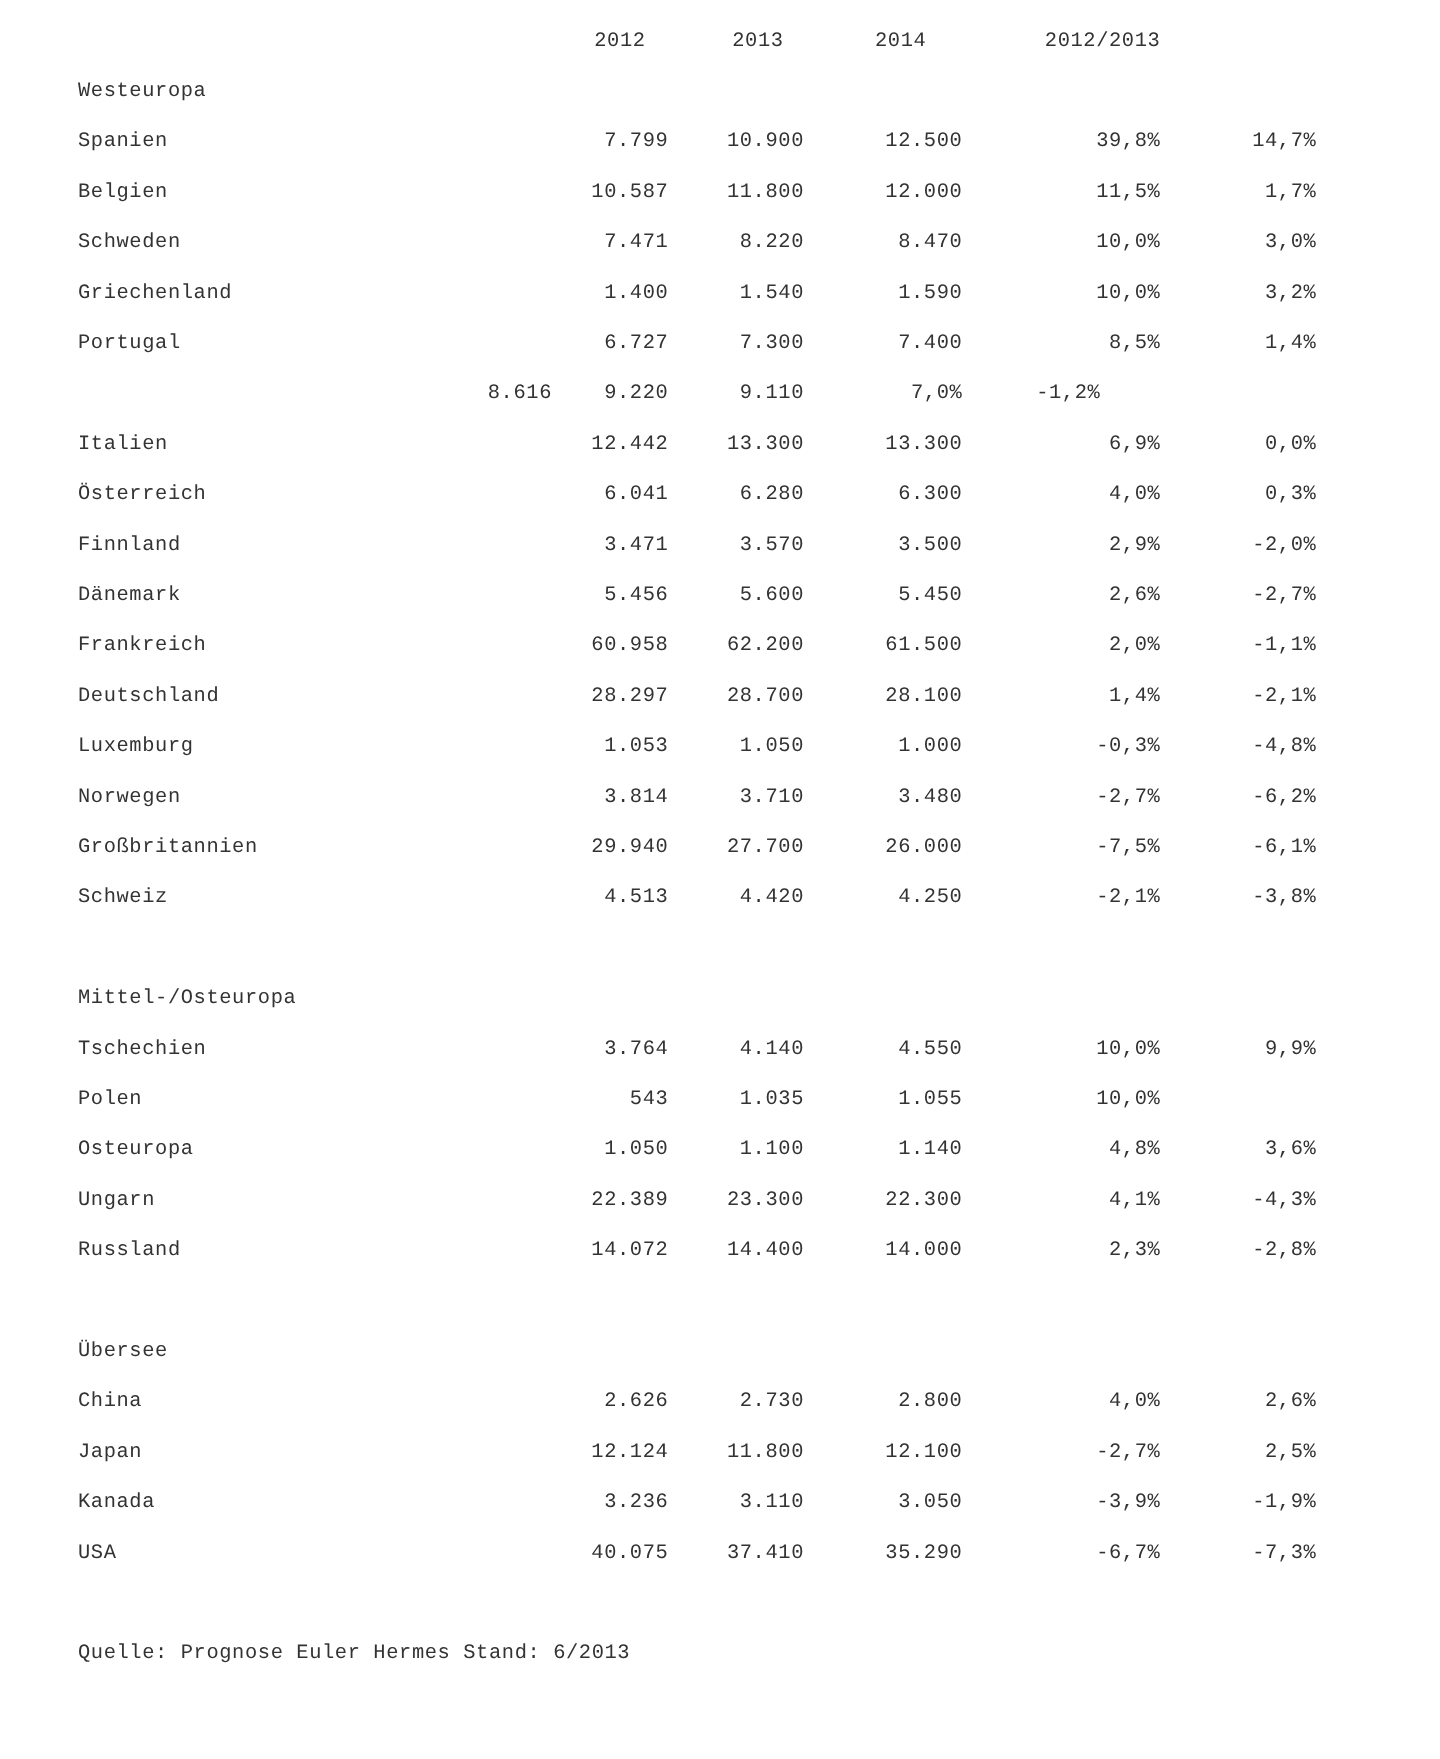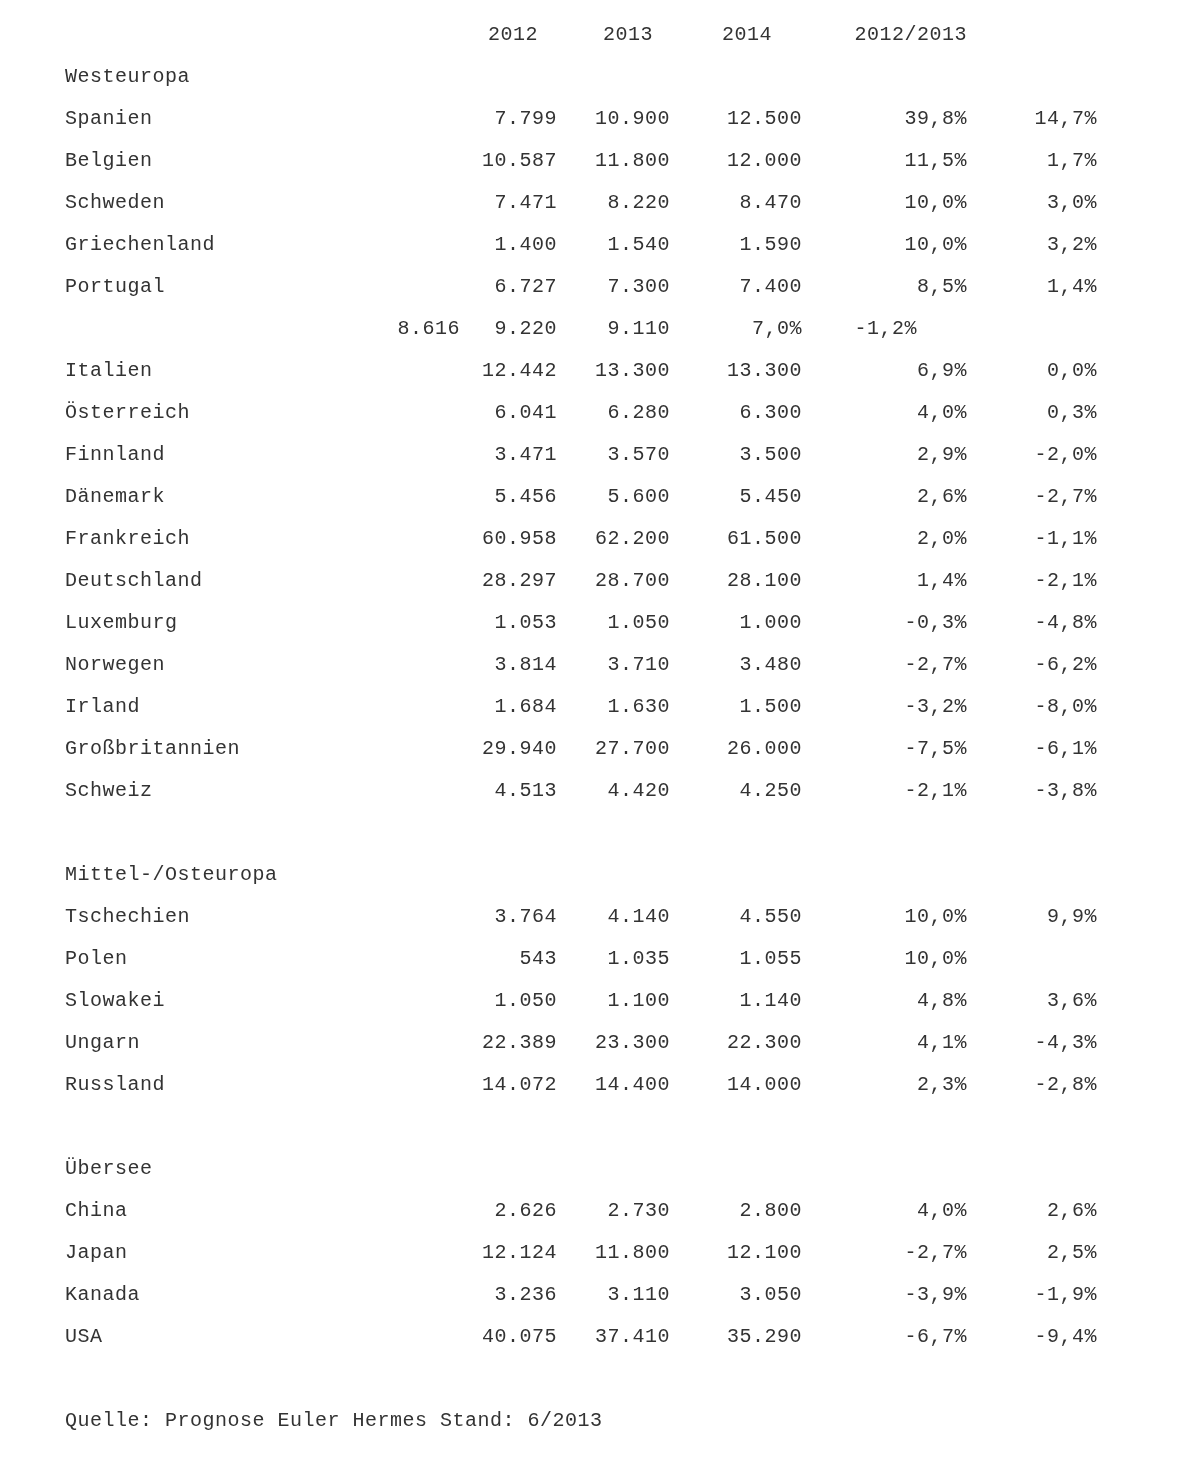--- a/index.html
+++ b/index.html
@@ -8,21 +8,21 @@
     background: #ffffff;
   }
   .page {
     position: relative;
     width: 1200px;
     height: 1466px;
     box-sizing: border-box;
     padding: 14px 0 0 65px;
     background: #ffffff;
     font-family: "Liberation Mono", "DejaVu Sans Mono", monospace;
-    font-size: 20px;
+    font-size: 17px;
     letter-spacing: 0.5px;
     color: #333333;
     overflow: hidden;
   }
   .row {
     display: grid;
     grid-template-columns: 395px 97px 113px 132px 165px 180px;
     height: 42px;
   }
   .cell {
@@ -164,28 +164,20 @@
       </div>
       <div class="row">
         <div class="cell name">Norwegen</div>
         <div class="cell num">3.814</div>
         <div class="cell num">3.710</div>
         <div class="cell num">3.480</div>
         <div class="cell num">-2,7%</div>
         <div class="cell num v5">-6,2%</div>
       </div>
       <div class="row">
-        <div class="cell name">Irland</div>
-        <div class="cell num">1.684</div>
-        <div class="cell num">1.630</div>
-        <div class="cell num">1.500</div>
-        <div class="cell num">-3,2%</div>
-        <div class="cell num v5">-8,0%</div>
-      </div>
-      <div class="row">
         <div class="cell name">Großbritannien</div>
         <div class="cell num">29.940</div>
         <div class="cell num">27.700</div>
         <div class="cell num">26.000</div>
         <div class="cell num">-7,5%</div>
         <div class="cell num v5">-6,1%</div>
       </div>
       <div class="row">
         <div class="cell name">Schweiz</div>
         <div class="cell num">4.513</div>
@@ -207,21 +199,21 @@
         <div class="cell num v5">9,9%</div>
       </div>
       <div class="row">
         <div class="cell name">Polen</div>
         <div class="cell num">543</div>
         <div class="cell num">1.035</div>
         <div class="cell num">1.055</div>
         <div class="cell num">10,0%</div>
       </div>
       <div class="row">
-        <div class="cell name">Slowakei</div>
+        <div class="cell name">Osteuropa</div>
         <div class="cell num">1.050</div>
         <div class="cell num">1.100</div>
         <div class="cell num">1.140</div>
         <div class="cell num">4,8%</div>
         <div class="cell num v5">3,6%</div>
       </div>
       <div class="row">
         <div class="cell name">Ungarn</div>
         <div class="cell num">22.389</div>
         <div class="cell num">23.300</div>
@@ -264,21 +256,21 @@
         <div class="cell num">3.050</div>
         <div class="cell num">-3,9%</div>
         <div class="cell num v5">-1,9%</div>
       </div>
       <div class="row">
         <div class="cell name">USA</div>
         <div class="cell num">40.075</div>
         <div class="cell num">37.410</div>
         <div class="cell num">35.290</div>
         <div class="cell num">-6,7%</div>
-        <div class="cell num v5">-9,4%</div>
+        <div class="cell num v5">-7,3%</div>
       </div>
     </div>
 
   <div class="spacer-row"></div>
 
   <div class="row">
     <div class="cell name" style="grid-column: 1 / -1;">Quelle: Prognose Euler Hermes Stand: 6/2013</div>
   </div>
 
 </div>

